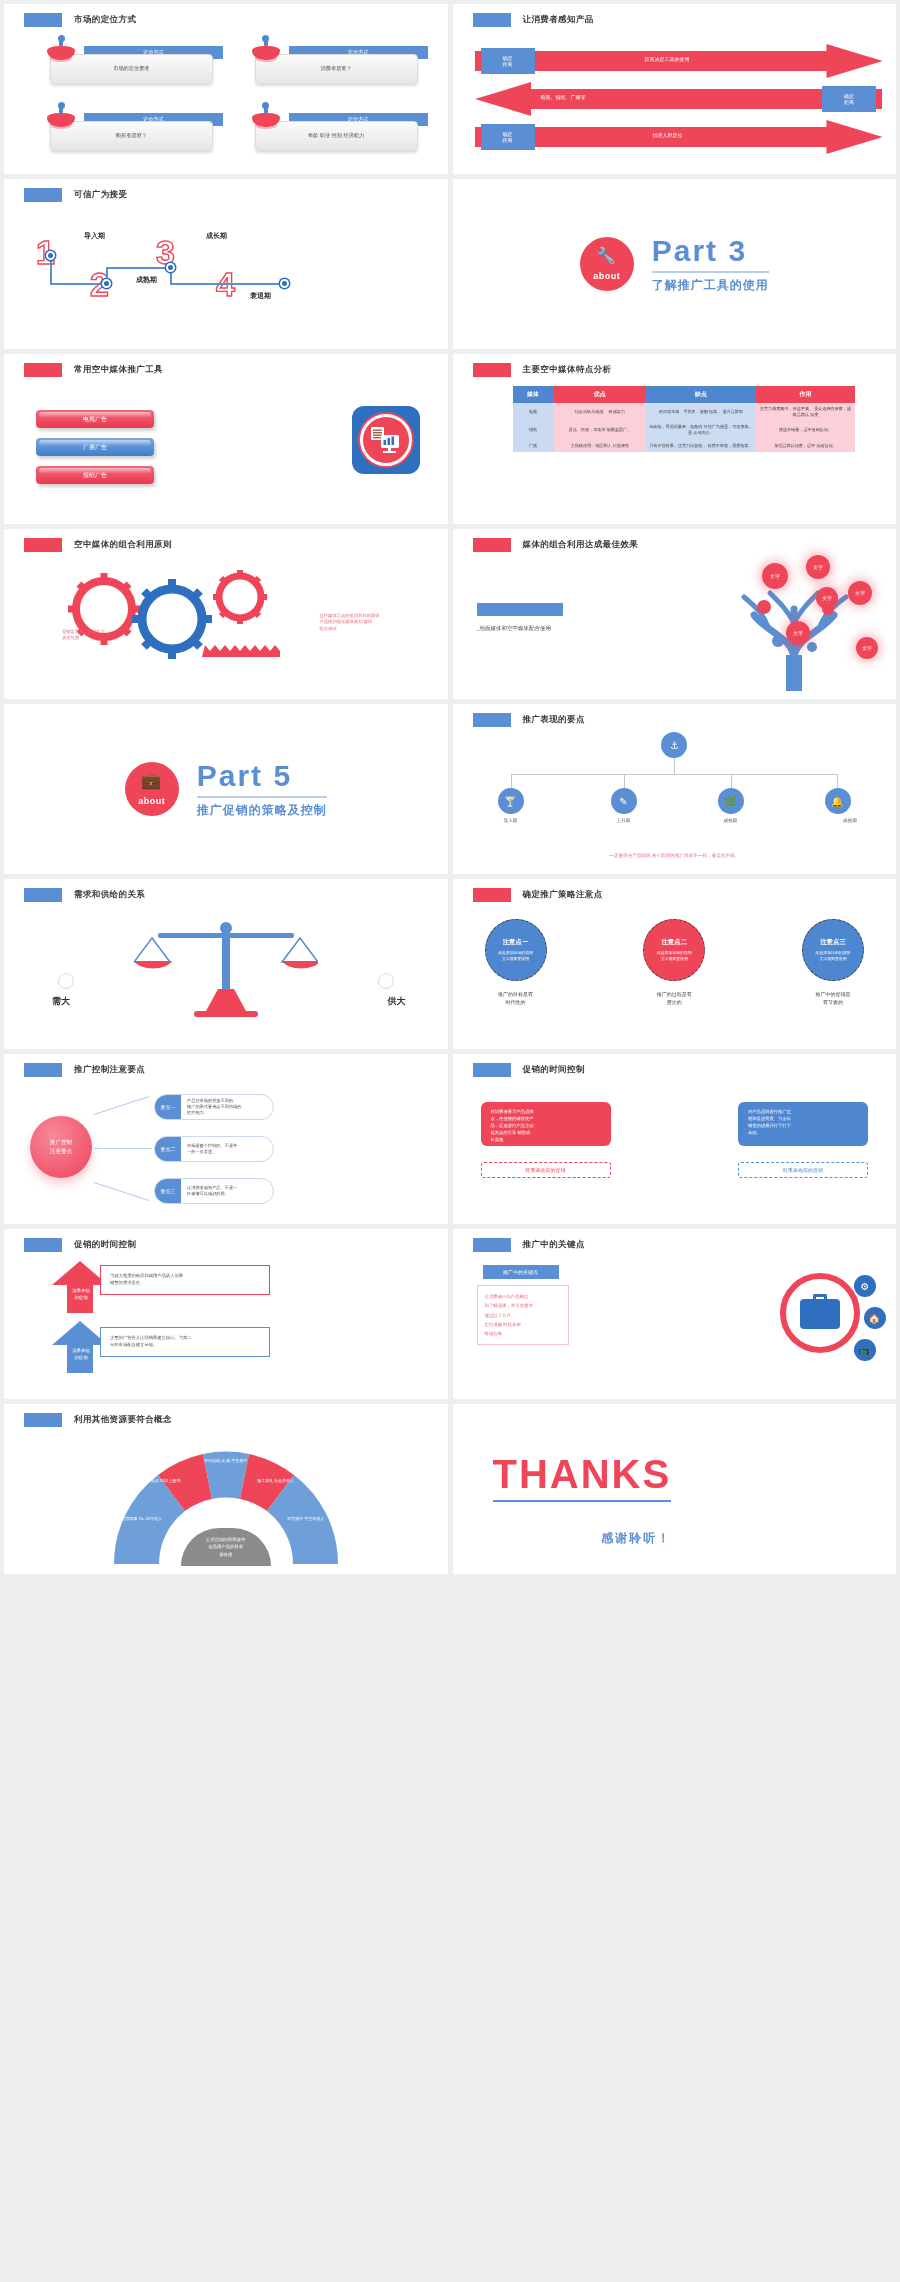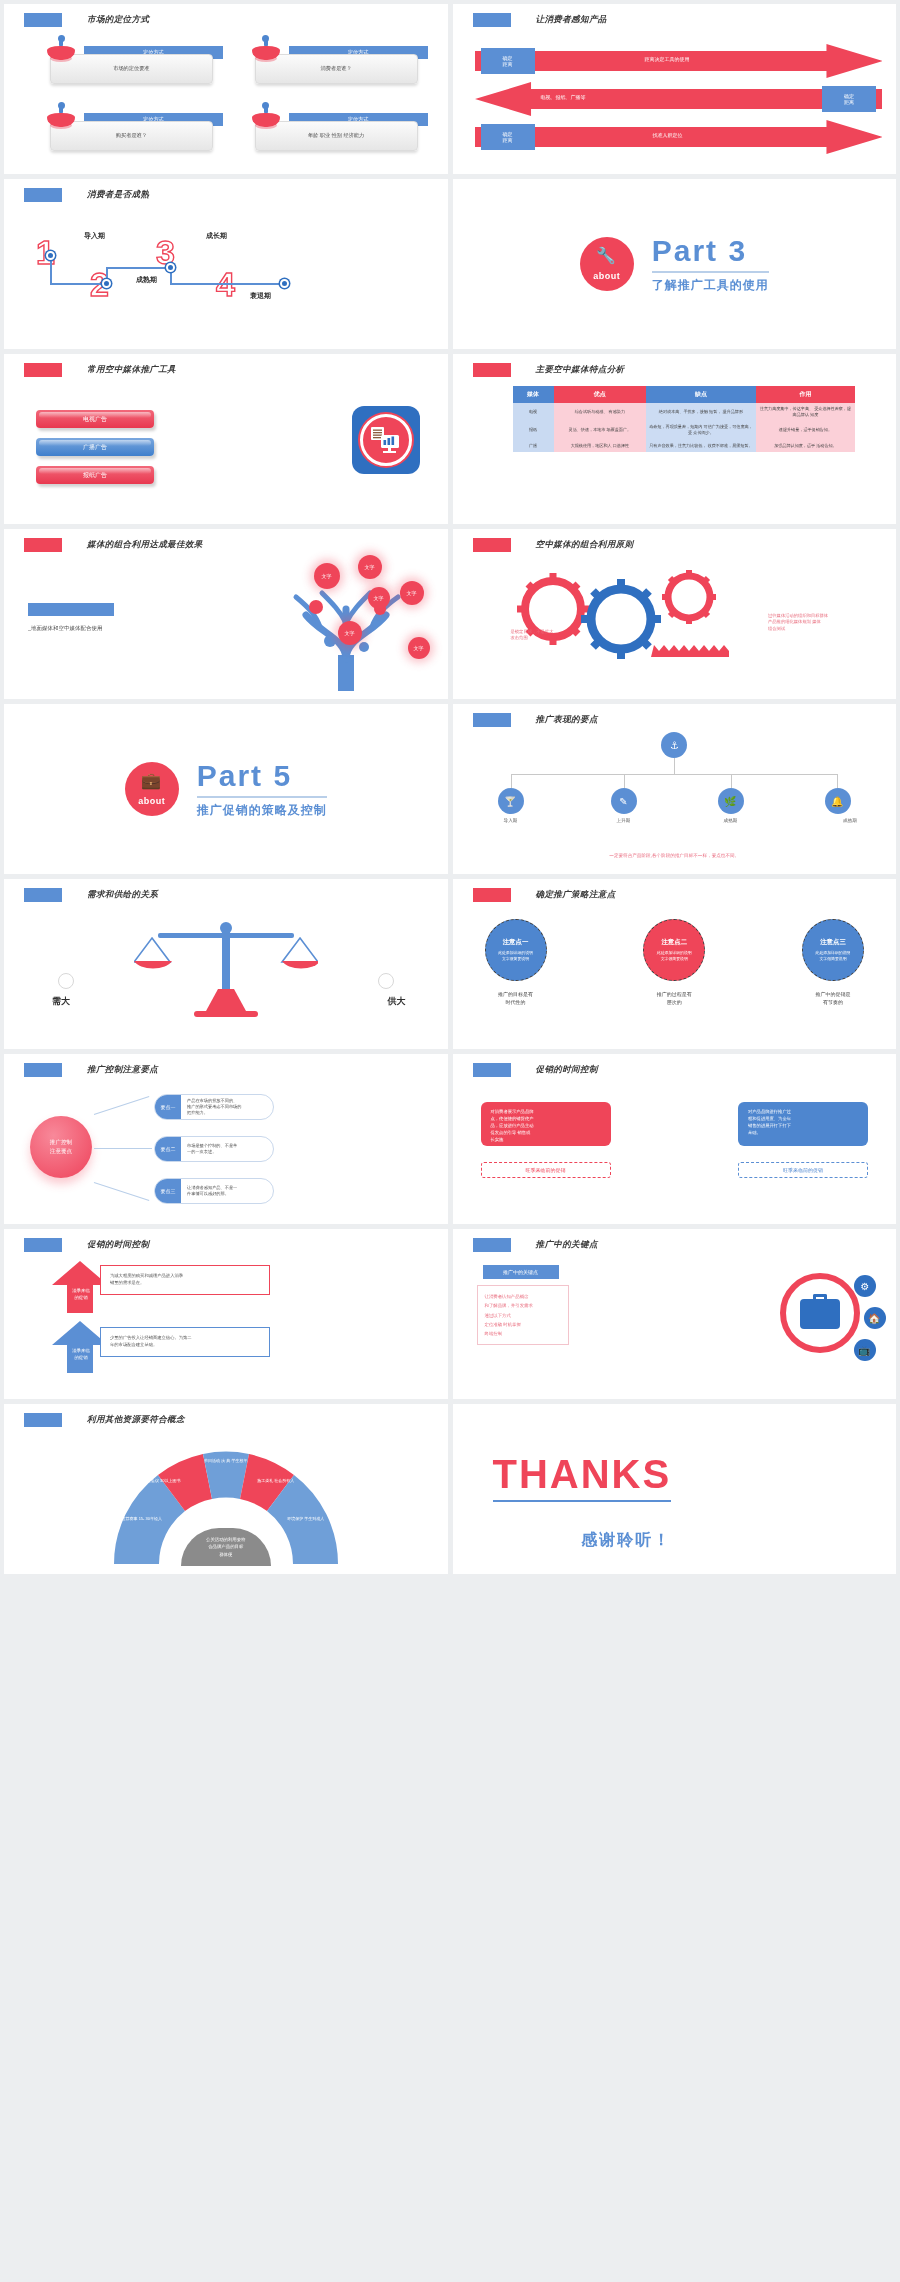--- a/index.html
+++ b/index.html
@@ -15,21 +15,21 @@
     grid-auto-rows: 170px;
     gap: 5px;
     padding: 4px;
   }
   .slide {
     background: #fff;
     position: relative;
     overflow: hidden;
   }
   
-  .stitle { position:absolute; top:9px; left:20px; display:flex; align-items:center; gap:25px;font-style:italic; }
+  .stitle { position:absolute; top:9px; left:20px; display:flex; align-items:center; gap:12px; }
   .tchip { width:38px; height:14px; background:#5b8fd4; flex:none; }
   .tchip.red { background:#ef4559; }
   .ttext { font-family:"Liberation Serif","DejaVu Serif",serif; font-weight:bold; font-size:8.5px; color:#3b3b3b; letter-spacing:.4px; white-space:nowrap; }
 
   
   .posgrid { position:absolute; top:34px; left:28px; right:16px; bottom:8px;
              display:grid; grid-template-columns:1fr 1fr; grid-template-rows:1fr 1fr; gap:6px 10px; }
   .poscell { position:relative; }
   .posbar { position:absolute; left:52px; top:8px; right:4px; height:13px; background:#5b8fd4;
             color:#fff; font-size:5.2px; display:flex; align-items:center; justify-content:center; }
@@ -144,21 +144,21 @@
   .fanwrap { position:absolute; left:50%; transform:translateX(-50%); bottom:8px; width:230px; height:124px;}
   .fanlab { position:absolute; font-size:4px; color:#fff; text-align:center; line-height:1.55; width:46px;}
   .fanhub { position:absolute; left:50%; bottom:0; transform:translateX(-50%); width:90px; height:38px;
             background:#8b8b8b; border-radius:45px 45px 0 0; color:#fff; font-size:4.4px; line-height:1.6;
             display:flex; align-items:center; justify-content:center; text-align:center; padding:0 8px;}
 
   
   .thankswrap { position:absolute; left:40px; top:50px; }
   .thanks { font-family:"Liberation Sans",sans-serif; font-weight:bold; font-size:40px; color:#ef4559; letter-spacing:2px; line-height:1;}
   .thanksrule { height:2px; background:#5b8fd4; margin:6px 0 6px; width:100%;}
-  .thankssub { font-family:"Liberation Serif",serif; font-weight:bold; font-size:16px; color:#5b8fd4; text-align:right; letter-spacing:2px;margin-top:28px;}
+  .thankssub { font-family:"Liberation Serif",serif; font-weight:bold; font-size:12px; color:#5b8fd4; text-align:right; letter-spacing:2px;margin-top:28px;}
 </style>
 </head>
 <body>
 
 <div id="grid">
 
   <div class="slide">
     <div class="stitle">
       <span class="tchip"></span>
       <span class="ttext">市场的定位方式</span>
@@ -234,21 +234,21 @@
         <path d="M0 7 H345 V0 L400 17 L345 34 V27 H0 Z" fill="#ef4559"></path>
       </svg>
       <div class="abox" style="left:6px">确定<br>距离</div>
       <div class="alabel" style="left:178px">找准人群定位</div>
     </div>
   </div>
 
   <div class="slide">
     <div class="stitle">
       <span class="tchip"></span>
-      <span class="ttext">消费者是否成熟</span>
+      <span class="ttext">可信广为接受</span>
     </div>
     <div style="position:absolute;inset:30px 14px 8px 24px">
       <div class="lcnum" style="left:8px;  top:24px">1</div>
       <div class="lcnum" style="left:62px; top:56px">2</div>
       <div class="lcnum" style="left:128px;top:24px">3</div>
       <div class="lcnum" style="left:188px;top:56px">4</div>
 
       <div class="lcline" style="left:22px;top:46px;width:2px;height:30px"></div>
       <div class="lcline" style="left:22px;top:74px;width:58px;height:2px"></div>
       <div class="lcline" style="left:78px;top:58px;width:2px;height:18px"></div>
@@ -348,51 +348,20 @@
         <td class="cp">加强品牌认知度，适于
 活动告知。</td>
       </tr>
     </tbody>
       </table>
   </div>
 
   <div class="slide">
     <div class="stitle">
       <span class="tchip red"></span>
-      <span class="ttext">媒体的组合利用达成最佳效果</span>
-    </div>
-    <div class="treebar"></div>
-    <div class="treetxt">_地面媒体和空中媒体配合使用</div>
-
-    <svg style="position:absolute;right:18px;top:34px" width="170" height="128" viewBox="0 0 170 128">
-      <path d="M78 128 h16 v-36 h-16 z" fill="#5b8fd4"></path>
-      <path d="M86 96 C86 76 60 70 46 52" stroke="#5b8fd4" stroke-width="7" fill="none" stroke-linecap="round"></path>
-      <path d="M86 96 C86 76 112 70 126 52" stroke="#5b8fd4" stroke-width="7" fill="none" stroke-linecap="round"></path>
-      <path d="M86 92 V46" stroke="#5b8fd4" stroke-width="7" fill="none" stroke-linecap="round"></path>
-      <path d="M60 64 C56 52 48 44 36 34" stroke="#5b8fd4" stroke-width="5" fill="none" stroke-linecap="round"></path>
-      <path d="M112 64 C116 52 124 44 138 34" stroke="#5b8fd4" stroke-width="5" fill="none" stroke-linecap="round"></path>
-      <path d="M86 60 C80 48 72 40 62 30" stroke="#5b8fd4" stroke-width="5" fill="none" stroke-linecap="round"></path>
-      <path d="M86 60 C92 48 100 40 110 30" stroke="#5b8fd4" stroke-width="5" fill="none" stroke-linecap="round"></path>
-      <circle cx="70" cy="78" r="6" fill="#5b8fd4"></circle>
-        <circle cx="104" cy="84" r="5" fill="#5b8fd4"></circle>
-      <circle cx="56" cy="44" r="7" fill="#ef4559"></circle>
-        <circle cx="120" cy="46" r="6" fill="#ef4559"></circle>
-    </svg>
-
-    <div class="leaf" style="right:108px;top:34px;width:26px;height:26px">文字</div>
-    <div class="leaf" style="right:66px; top:26px;width:24px;height:24px">文字</div>
-    <div class="leaf" style="right:24px; top:52px;width:24px;height:24px">文字</div>
-    <div class="leaf" style="right:58px; top:58px;width:22px;height:22px">文字</div>
-    <div class="leaf" style="right:86px; top:92px;width:24px;height:24px">文字</div>
-    <div class="leaf" style="right:18px; top:108px;width:22px;height:22px">文字</div>
-  </div>
-
-  <div class="slide">
-    <div class="stitle">
-      <span class="tchip red"></span>
       <span class="ttext">空中媒体的组合利用原则</span>
     </div>
     <svg style="position:absolute;left:48px;top:36px" width="230" height="100" viewBox="0 0 230 100">
       <g fill="none" stroke="#ef4559" stroke-width="8">
         <circle cx="52" cy="44" r="28"></circle>
       </g>
       <g stroke="#ef4559" stroke-width="7">
         <path d="M52 8 v8 M52 72 v8 M16 44 h8 M80 44 h8 M27 19 l6 6 M71 63 l6 6 M77 19 l-6 6 M33 63 l-6 6"></path>
       </g>
       <g fill="none" stroke="#2f6fc0" stroke-width="9">
@@ -409,20 +378,51 @@
       </g>
       <path d="M150 92 h78 v-6 l-5 -6 -5 6 -5 -6 -5 6 -5 -6 -5 6 -5 -6 -5 6 -5 -6 -5 6 -5 -6 -5 6 -5 -6 -5 6 -5 -6 z" fill="#ef4559"></path>
     </svg>
     <div class="gnote" style="left:58px;top:100px;white-space:pre-line">是锁定目标，不是扩大
 攻击范围</div>
     <div class="gnote" style="right:16px;top:84px;width:112px;white-space:pre-line">过往媒体活动的组织和目标群体
 产品推的细化媒体规划 媒体
 组合测试</div>
   </div>
 
+  <div class="slide">
+    <div class="stitle">
+      <span class="tchip red"></span>
+      <span class="ttext">媒体的组合利用达成最佳效果</span>
+    </div>
+    <div class="treebar"></div>
+    <div class="treetxt">_地面媒体和空中媒体配合使用</div>
+
+    <svg style="position:absolute;right:18px;top:34px" width="170" height="128" viewBox="0 0 170 128">
+      <path d="M78 128 h16 v-36 h-16 z" fill="#5b8fd4"></path>
+      <path d="M86 96 C86 76 60 70 46 52" stroke="#5b8fd4" stroke-width="7" fill="none" stroke-linecap="round"></path>
+      <path d="M86 96 C86 76 112 70 126 52" stroke="#5b8fd4" stroke-width="7" fill="none" stroke-linecap="round"></path>
+      <path d="M86 92 V46" stroke="#5b8fd4" stroke-width="7" fill="none" stroke-linecap="round"></path>
+      <path d="M60 64 C56 52 48 44 36 34" stroke="#5b8fd4" stroke-width="5" fill="none" stroke-linecap="round"></path>
+      <path d="M112 64 C116 52 124 44 138 34" stroke="#5b8fd4" stroke-width="5" fill="none" stroke-linecap="round"></path>
+      <path d="M86 60 C80 48 72 40 62 30" stroke="#5b8fd4" stroke-width="5" fill="none" stroke-linecap="round"></path>
+      <path d="M86 60 C92 48 100 40 110 30" stroke="#5b8fd4" stroke-width="5" fill="none" stroke-linecap="round"></path>
+      <circle cx="70" cy="78" r="6" fill="#5b8fd4"></circle>
+        <circle cx="104" cy="84" r="5" fill="#5b8fd4"></circle>
+      <circle cx="56" cy="44" r="7" fill="#ef4559"></circle>
+        <circle cx="120" cy="46" r="6" fill="#ef4559"></circle>
+    </svg>
+
+    <div class="leaf" style="right:108px;top:34px;width:26px;height:26px">文字</div>
+    <div class="leaf" style="right:66px; top:26px;width:24px;height:24px">文字</div>
+    <div class="leaf" style="right:24px; top:52px;width:24px;height:24px">文字</div>
+    <div class="leaf" style="right:58px; top:58px;width:22px;height:22px">文字</div>
+    <div class="leaf" style="right:86px; top:92px;width:24px;height:24px">文字</div>
+    <div class="leaf" style="right:18px; top:108px;width:22px;height:22px">文字</div>
+  </div>
+
   <div class="slide partslide">
     <div class="aboutc">
       <span class="glyph">💼</span>
       <span class="lbl">about</span>
     </div>
     <div class="parttxt">
       <div class="pnum">Part 5</div>
       <div class="prule"></div>
       <div class="psub">推广促销的策略及控制</div>
     </div>

